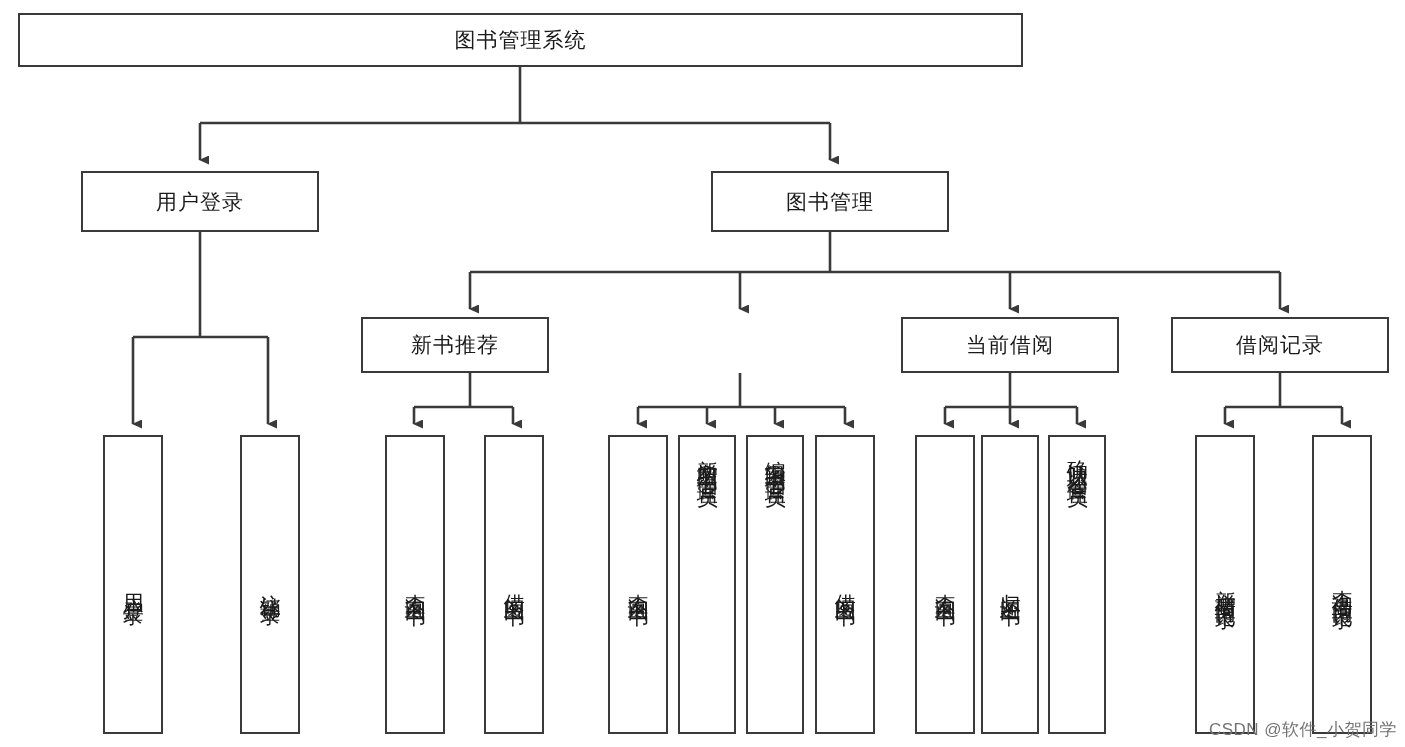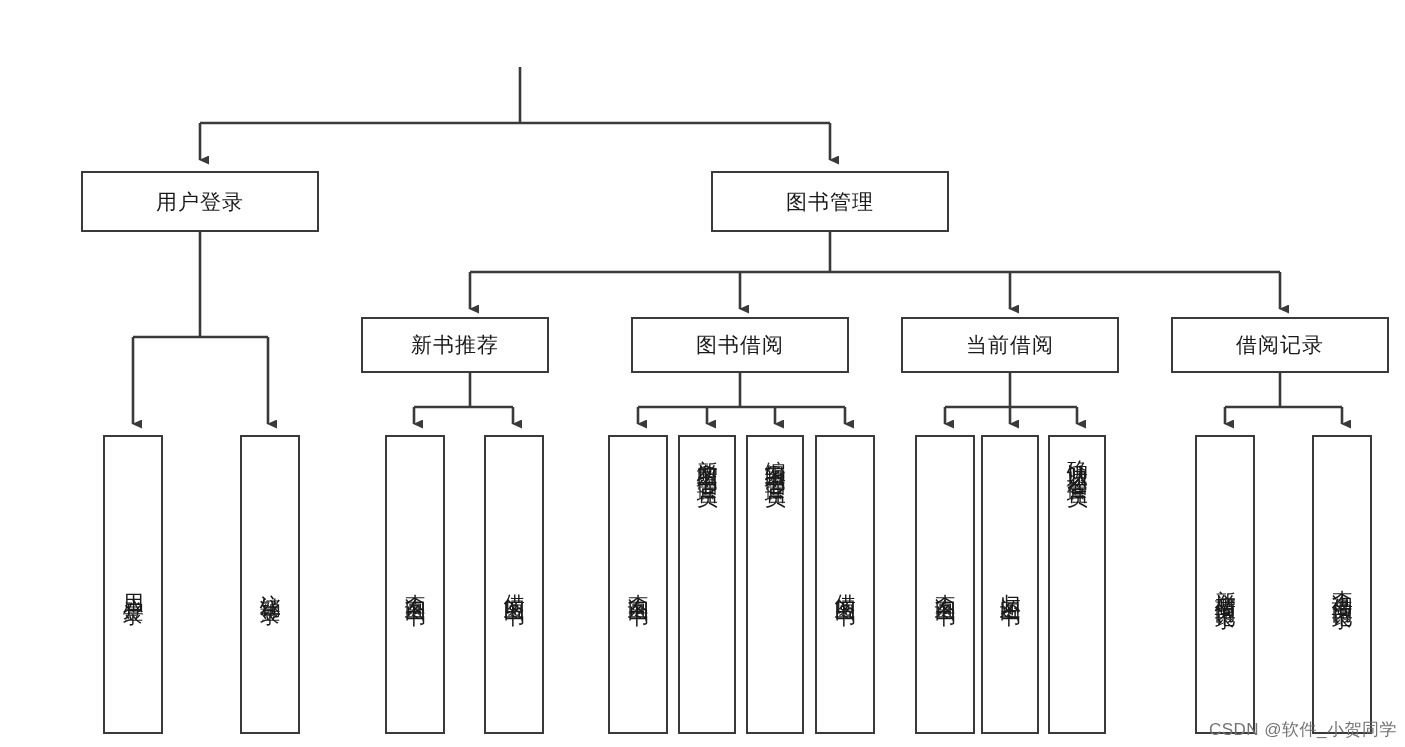--- a/index.html
+++ b/index.html
@@ -116,33 +116,33 @@
       <path d="M1010,407 L1010,424" marker-end="url(#arrow)"></path>
       <path d="M1077,407 L1077,424" marker-end="url(#arrow)"></path>
 
       <path d="M1280,373 L1280,407"></path>
       <path d="M1225,407 L1342,407"></path>
       <path d="M1225,407 L1225,424" marker-end="url(#arrow)"></path>
       <path d="M1342,407 L1342,424" marker-end="url(#arrow)"></path>
     </g>
   </svg>
 
+  <div class="node h" style="left:18px; top:13px; width:1005px; height:54px;">
+    <span class="label">图书管理系统</span>
+  </div>
 
   <div class="node h" style="left:81px; top:171px; width:238px; height:61px;">
     <span class="label">用户登录</span>
   </div>
   <div class="node h" style="left:711px; top:171px; width:238px; height:61px;text-align:center;">
     <span class="label">图书管理</span>
   </div>
 
   <div class="node h" style="left:361px; top:317px; width:188px; height:56px;">
     <span class="label">新书推荐</span>
-  </div>
-  <div class="node h" style="left:631px; top:317px; width:218px; height:56px;">
-    <span class="label">图书借阅</span>
   </div>
   <div class="node h" style="left:901px; top:317px; width:218px; height:56px;">
     <span class="label">当前借阅</span>
   </div>
   <div class="node h" style="left:1171px; top:317px; width:218px; height:56px;">
     <span class="label">借阅记录</span>
   </div>
 
   <div class="node v centered" style="left:103px; top:435px; width:60px; height:299px;">
     <span class="label">用户登录</span>

